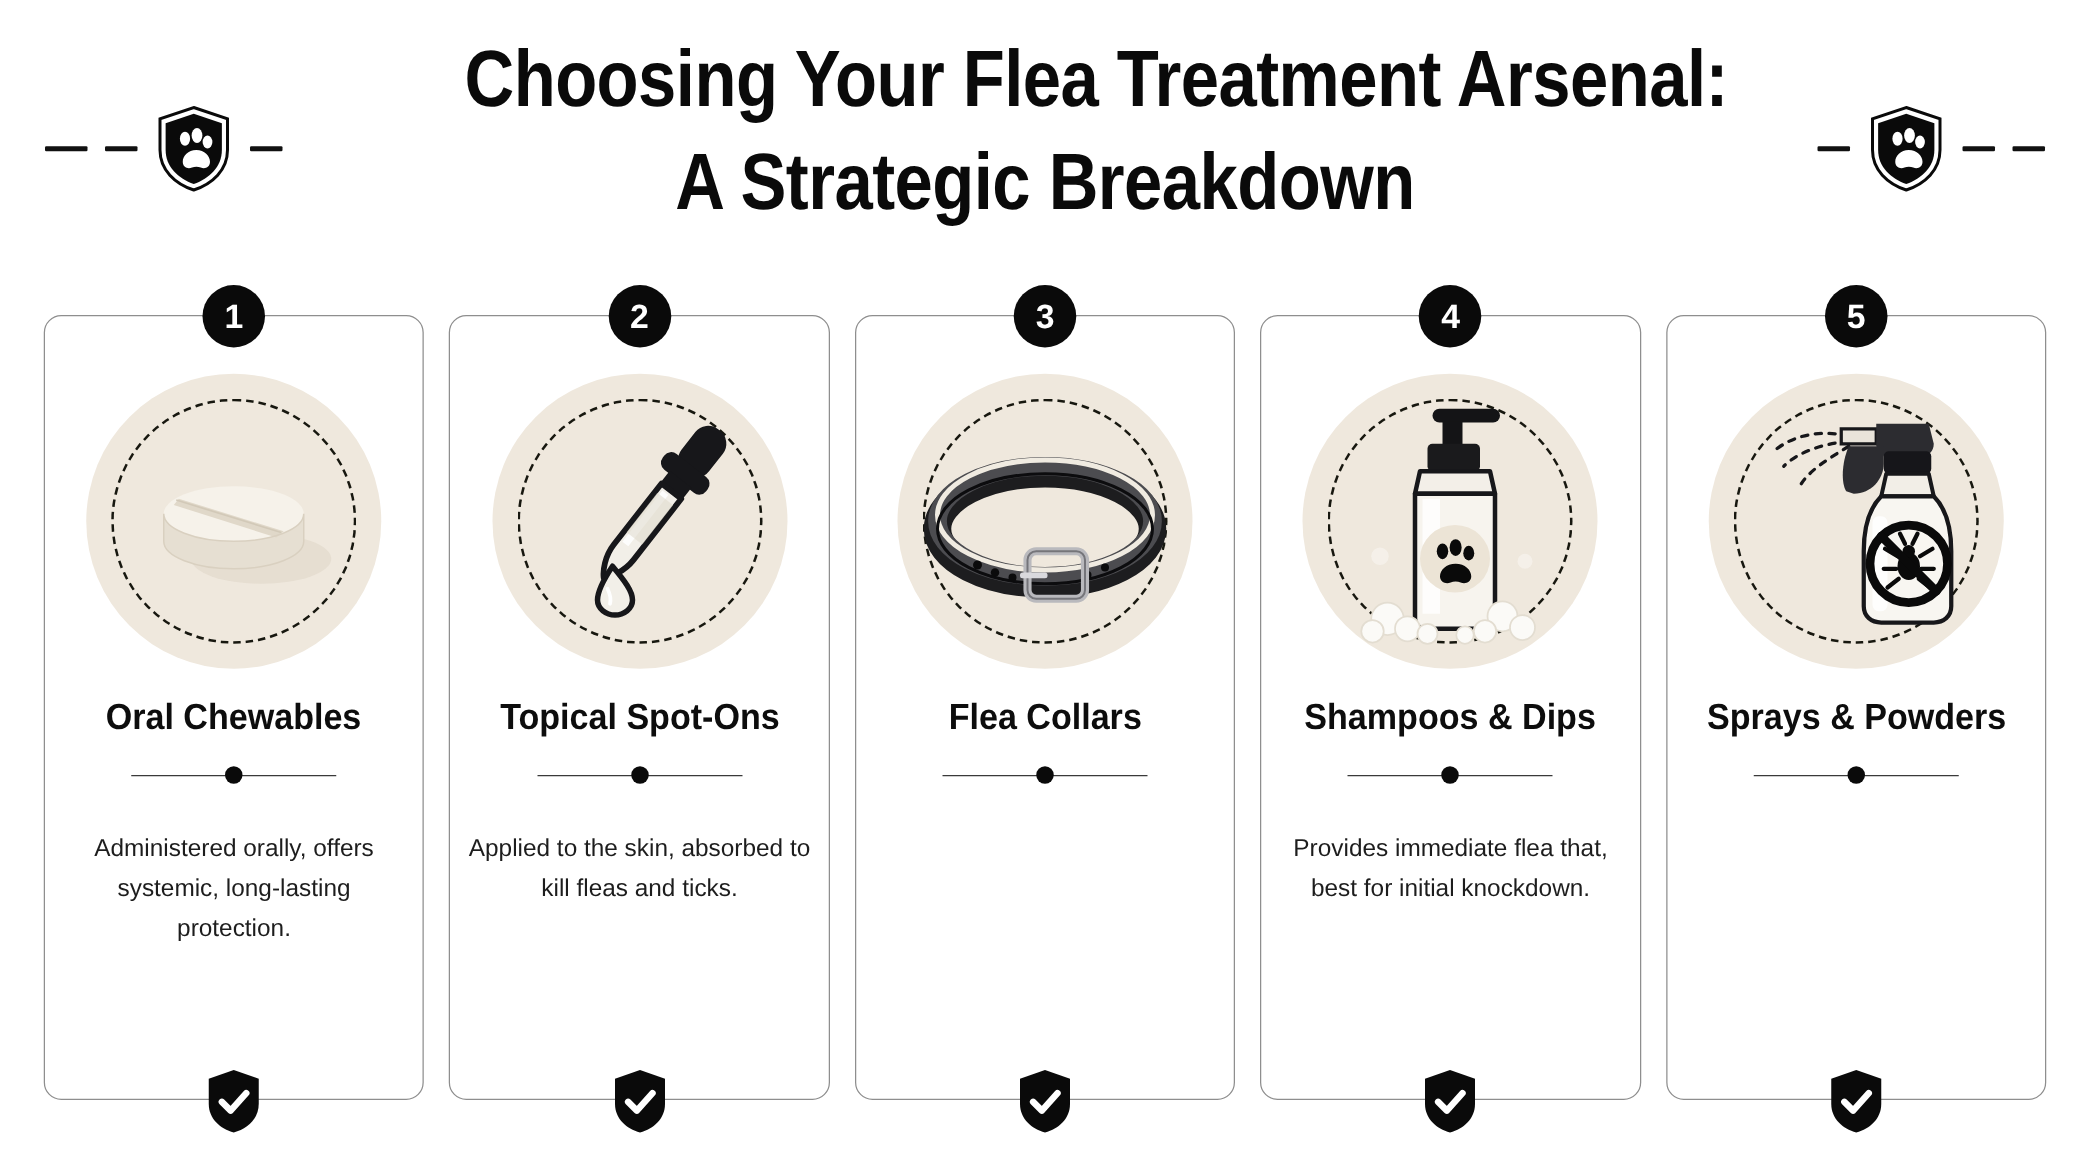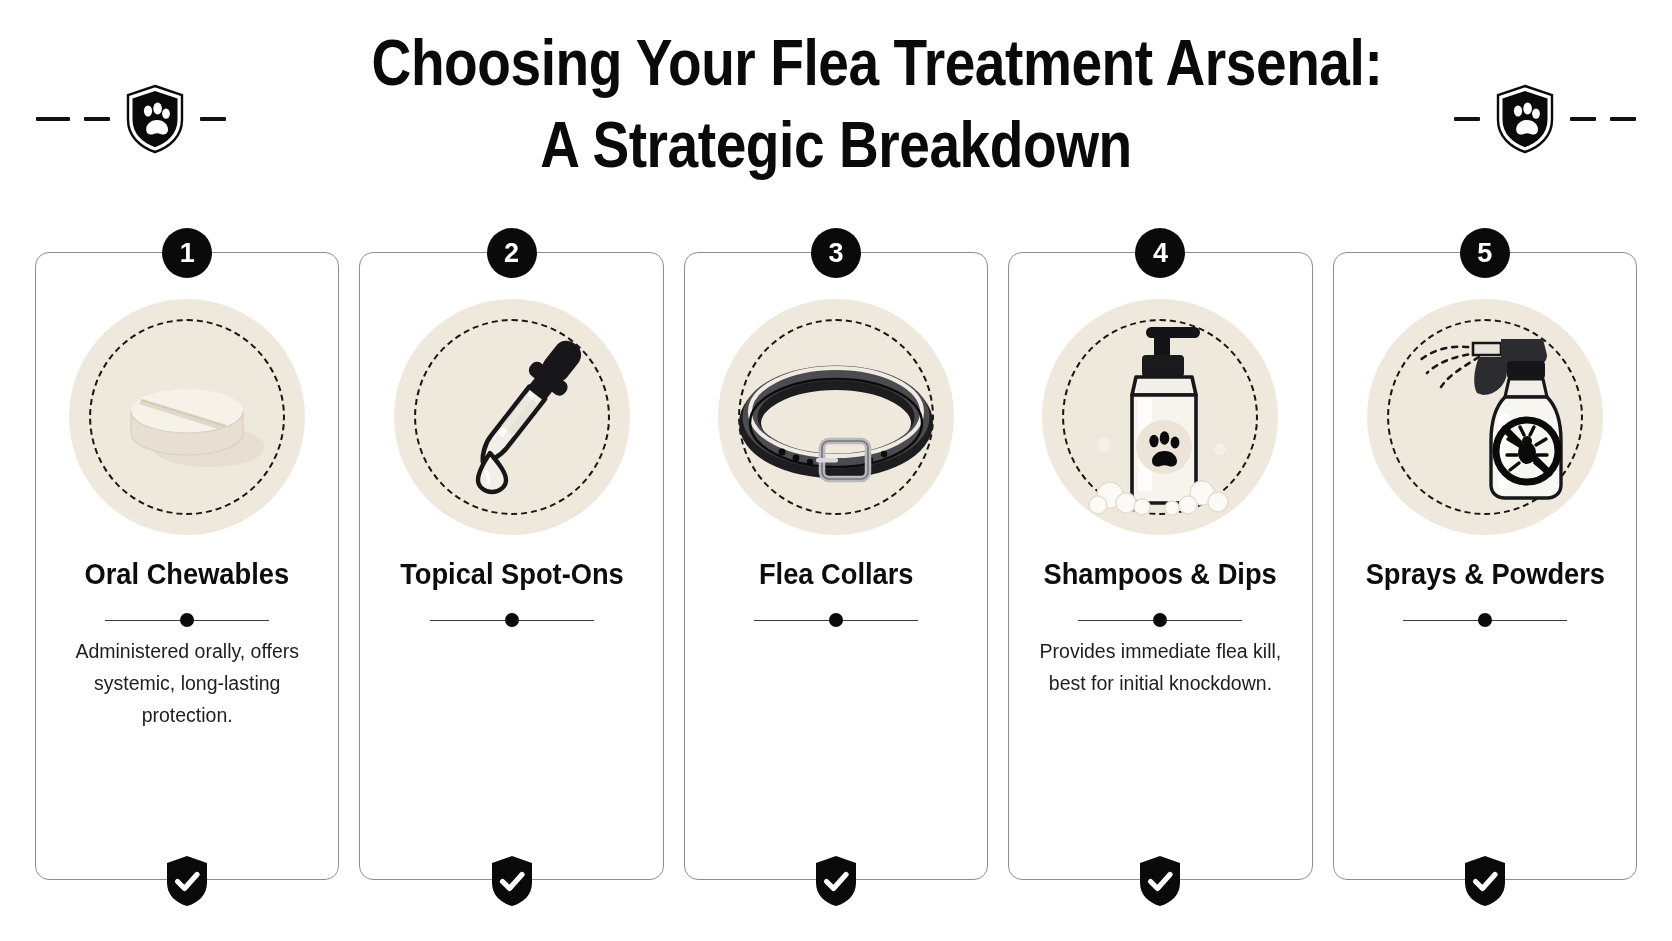--- a/index.html
+++ b/index.html
@@ -176,21 +176,21 @@
   .divider .knob {
     position: absolute;
     top: 0; left: 50%;
     transform: translateX(-50%);
     width: 14px; height: 14px;
     border-radius: 50%;
     background: #0a0a0a;
   }
 
   .card-body {
-    margin-top: 8px;
+    margin-top: 36px;
     width: 100%;
     padding: 0 10px;
     text-align: center;
     font-size: 19.5px;
     line-height: 32px;
     color: #1d1d1d;
   }
 </style>
 </head>
 <body>
@@ -282,20 +282,21 @@
           <path d="M96 154 C106 166 112 174 112 181 C112 188 105 193 98 193 C91 193 84 188 84 181 C84 174 88 166 96 154 Z" fill="#f2efe8" stroke="#17171a" stroke-width="4.4" stroke-linejoin="round"></path>
           <path d="M92 172 C94 176 95 180 94 184" stroke="#ffffff" stroke-width="3" fill="none" stroke-linecap="round"></path>
         </svg>
       </div>
 
       <div class="card-title">Topical Spot-Ons</div>
       <div class="divider">
         <span class="rule"></span>
           <span class="knob"></span>
       </div>
+      <div class="card-body">Applied to the skin, absorbed to kill fleas and ticks.</div>
 
       <svg class="check-shield" viewBox="0 0 44 52">
         <path d="M22 1 L42 8 V28 C42 40 33 48 22 51 C11 48 2 40 2 28 V8 Z" fill="#0a0a0a"></path>
         <path d="M12.5 26.5 L19.5 33.5 L32 19.5" fill="none" stroke="#ffffff" stroke-width="5.2" stroke-linecap="round" stroke-linejoin="round"></path>
       </svg>
     </div>
 
     <div class="card">
       <div class="num-badge">3</div>
 
@@ -361,21 +362,21 @@
           <circle cx="62" cy="146" r="7" fill="#f5f1ea" opacity="0.9"></circle>
           <circle cx="178" cy="150" r="6" fill="#f5f1ea" opacity="0.9"></circle>
         </svg>
       </div>
 
       <div class="card-title">Shampoos &amp; Dips</div>
       <div class="divider">
         <span class="rule"></span>
           <span class="knob"></span>
       </div>
-      <div class="card-body">Provides immediate flea kill, best for initial knockdown.</div>
+      <div class="card-body">Provides immediate flea that, best for initial knockdown.</div>
 
       <svg class="check-shield" viewBox="0 0 44 52">
         <path d="M22 1 L42 8 V28 C42 40 33 48 22 51 C11 48 2 40 2 28 V8 Z" fill="#0a0a0a"></path>
         <path d="M12.5 26.5 L19.5 33.5 L32 19.5" fill="none" stroke="#ffffff" stroke-width="5.2" stroke-linecap="round" stroke-linejoin="round"></path>
       </svg>
     </div>
 
     <div class="card">
       <div class="num-badge">5</div>
 

